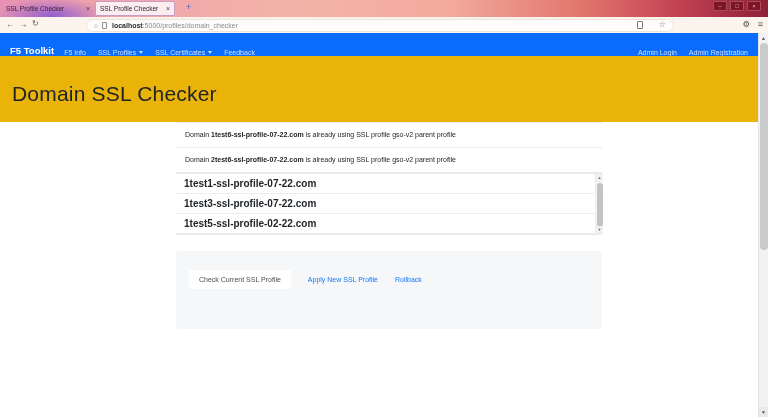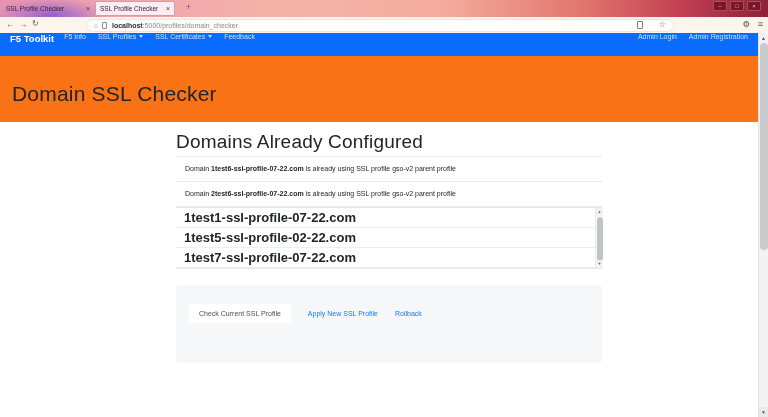--- a/index.html
+++ b/index.html
@@ -37,44 +37,44 @@
   .star-glyph { font-size:8px; color:#5f5f5f; line-height:8px; }
   .tb-right { position:absolute; top:2px; font-size:8.5px; color:#5a5248; }
   .tb-gear { right:18px; } .tb-menu { right:5px; font-size:9px; }
 
   .winctrls { position:absolute; top:1px; right:7px; display:flex; gap:3px; }
   .wbtn { width:14px; height:10px; background:#7d1526; border:1px solid #a4505e; border-radius:1px;
           color:#f0b9ad; font-size:6px; line-height:8px; text-align:center; }
 
   
   .pnav { position:absolute; left:0; top:33px; width:758px; height:23px; background:#0a6cfd;
-          display:flex; align-items:flex-start; padding:0 10px; }
+          display:flex; align-items:flex-end; padding:0 10px; }
   .brand { font-size:9.5px; font-weight:bold; color:#ffffff; margin-right:10px; }
   .plink { font-size:7px; color:rgba(255,255,255,0.78); margin-right:12px; display:flex; align-items:center; }
   .caret { width:0; height:0; border-left:2.5px solid transparent; border-right:2.5px solid transparent;
            border-top:3px solid rgba(255,255,255,0.78); margin-left:3px; }
   .pnav-right { margin-left:auto; display:flex; }
   .pnav-right .plink { margin-right:0; margin-left:12px; }
 
   
-  .jumbo { position:absolute; left:0; top:56px; width:758px; height:66px; background:#f97316; }
+  .jumbo { position:absolute; left:0; top:56px; width:758px; height:66px; background:#eab308; }
   .jumbo h1 { font-size:21px; font-weight:400; color:#212529; padding:26px 0 0 12px; letter-spacing:0.2px; }
 
   
   .container { position:absolute; left:176px; top:122px; width:426px; }
   h2.sec { font-size:19px; font-weight:400; color:#212529; letter-spacing:0.2px; }
   .sec1 { margin:9px 0 3px 0; }
   .sec2 { margin:7px 0 4px 0; }
 
   .cfg-list { border-bottom:1px solid #e8eaec; }
   .cfg-item { border-top:1px solid #e8eaec; padding:7px 9px; font-size:7px; color:#212529; line-height:10px; }
   .cfg-item b { font-weight:bold; }
 
   .dom-list { position:relative; border-top:1px solid #e5e7e9; border-bottom:1px solid #e5e7e9; }
-  .dom-item { padding:5px 14px 4px 8px; font-size:13px; font-weight:bold; color:#212529;
+  .dom-item { padding:5px 14px 4px 8px; font-size:10px; font-weight:bold; color:#212529;
               line-height:10px; border-bottom:1px solid #edeeef; }
   .dom-item:last-child { border-bottom:none; }
   .dscroll { position:absolute; right:0; top:0; bottom:0; width:7px; background:#f6f6f7; border-left:1px solid #ececec; }
   .dscroll .arr { position:absolute; left:0; width:7px; height:8px; font-size:4px; color:#6d6d6d;
                   text-align:center; line-height:8px; background:#f1f1f2; }
   .dscroll .arr-up { top:0; } .dscroll .arr-dn { bottom:0; }
   .dthumb { position:absolute; left:0.5px; top:9px; width:6px; height:44px; background:#c2c3c4; border-radius:3px; }
 
   
   .card { margin-top:16px; background:#f6f7f8; border-radius:3px; padding:19px 13px 40px 13px; }
@@ -147,30 +147,29 @@
     <span class="plink">Admin Registration</span>
   </span>
 </div>
 
 <div class="jumbo">
   <h1>Domain SSL Checker</h1>
 </div>
 
 <div class="container">
 
-  <h2 class="sec sec1">Domains Already Configured</h2>
   <div class="cfg-list">
     <div class="cfg-item"><span>Domain </span><b>1test6-ssl-profile-07-22.com</b><span> is already using SSL profile gso-v2 parent profile</span></div>
     <div class="cfg-item"><span>Domain </span><b>2test6-ssl-profile-07-22.com</b><span> is already using SSL profile gso-v2 parent profile</span></div>
   </div>
 
   <div class="dom-list">
     <div class="dom-item">1test1-ssl-profile-07-22.com</div>
+    <div class="dom-item">1test3-ssl-profile-07-22.com</div>
     <div class="dom-item">1test5-ssl-profile-02-22.com</div>
-    <div class="dom-item">1test7-ssl-profile-07-22.com</div>
     <div class="dscroll">
       <div class="arr arr-up">▲</div>
       <div class="dthumb"></div>
       <div class="arr arr-dn">▼</div>
     </div>
   </div>
 
   <div class="card">
     <div class="tabsrow">
       <span class="atab">Check Current SSL Profile</span>

